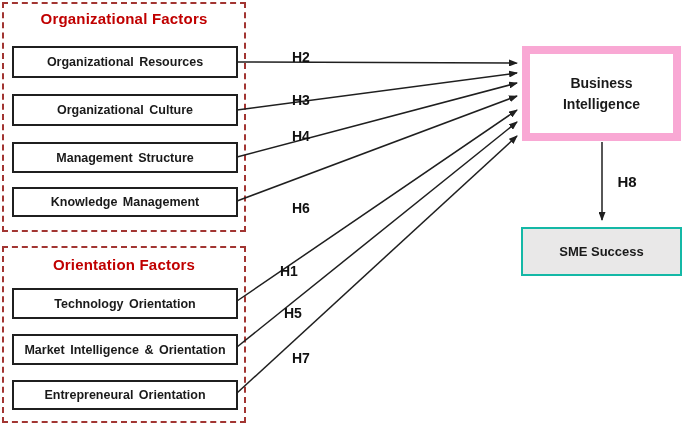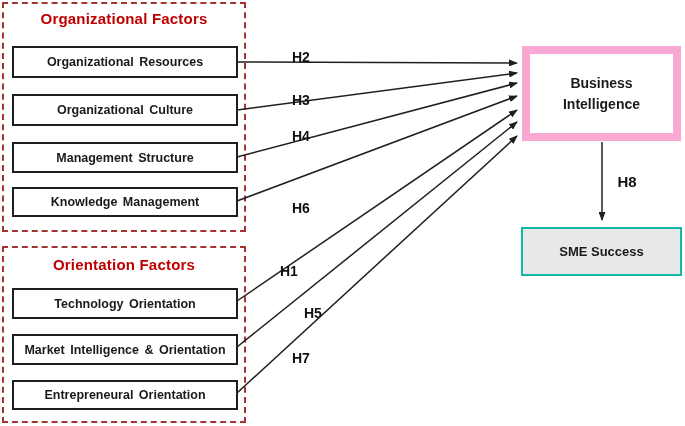--- a/index.html
+++ b/index.html
@@ -89,21 +89,21 @@
     font-weight: bold;
     font-size: 14px;
     color: #111111;
     padding-left: 44px;
   }
   #label-h2 { left: 248px; top: 49px; }
   #label-h3 { left: 248px; top: 92px; text-align: center; }
   #label-h4 { left: 248px; top: 128px; }
   #label-h6 { left: 248px; top: 176px; margin-top: 24px; }
   #label-h1 { left: 236px; top: 263px; }
-  #label-h5 { left: 260px; top: 305px; }
+  #label-h5 { left: 240px; top: 305px; }
   #label-h7 { left: 248px; top: 350px; text-align: center; }
   #label-h8 { left: 566px; top: 173px; width: 34px; text-align: center; font-size: 15px; }
   #connector-layer {
     position: absolute;
     left: 0; top: 0;
     pointer-events: none;
   }
 </style>
 </head>
 <body>

